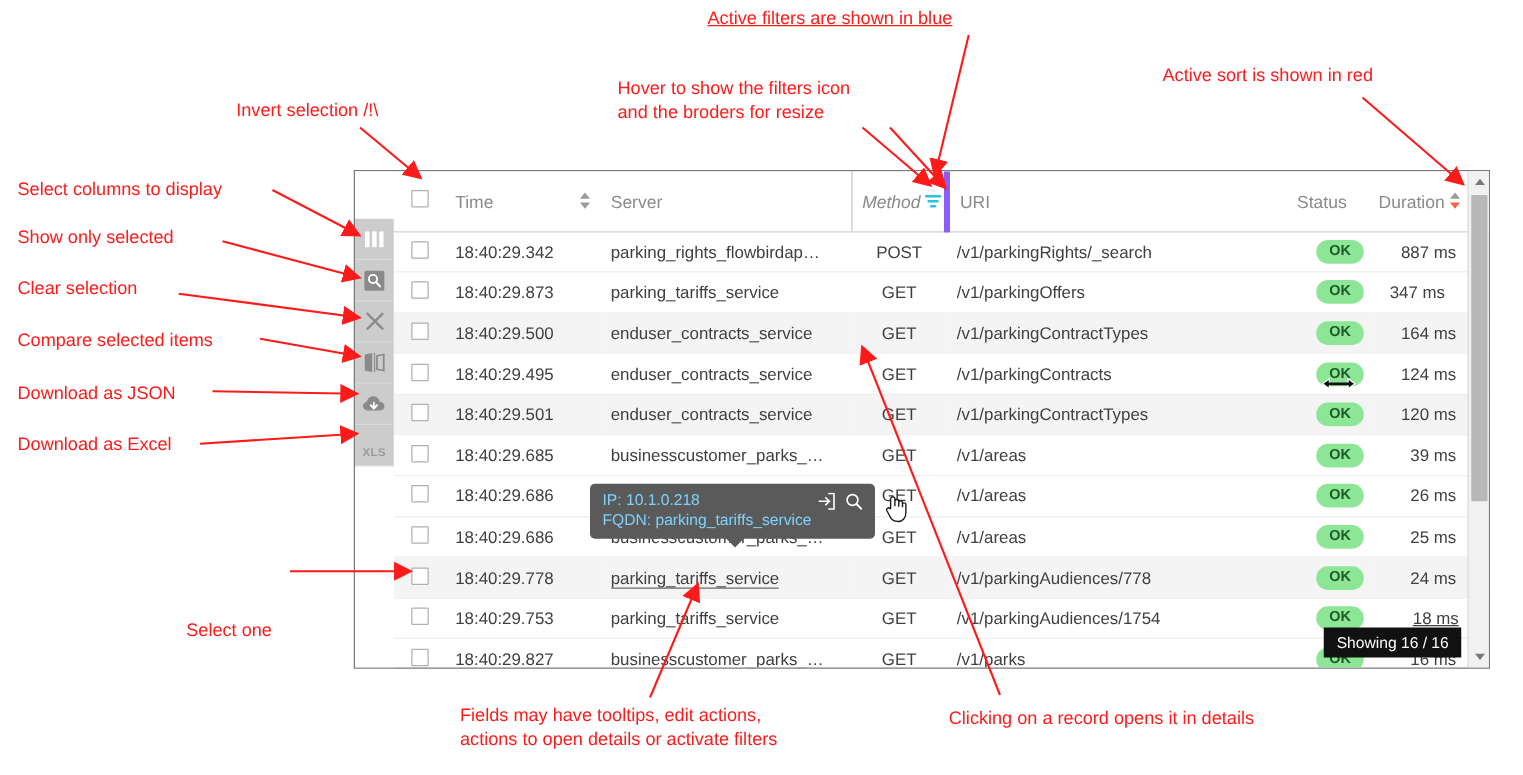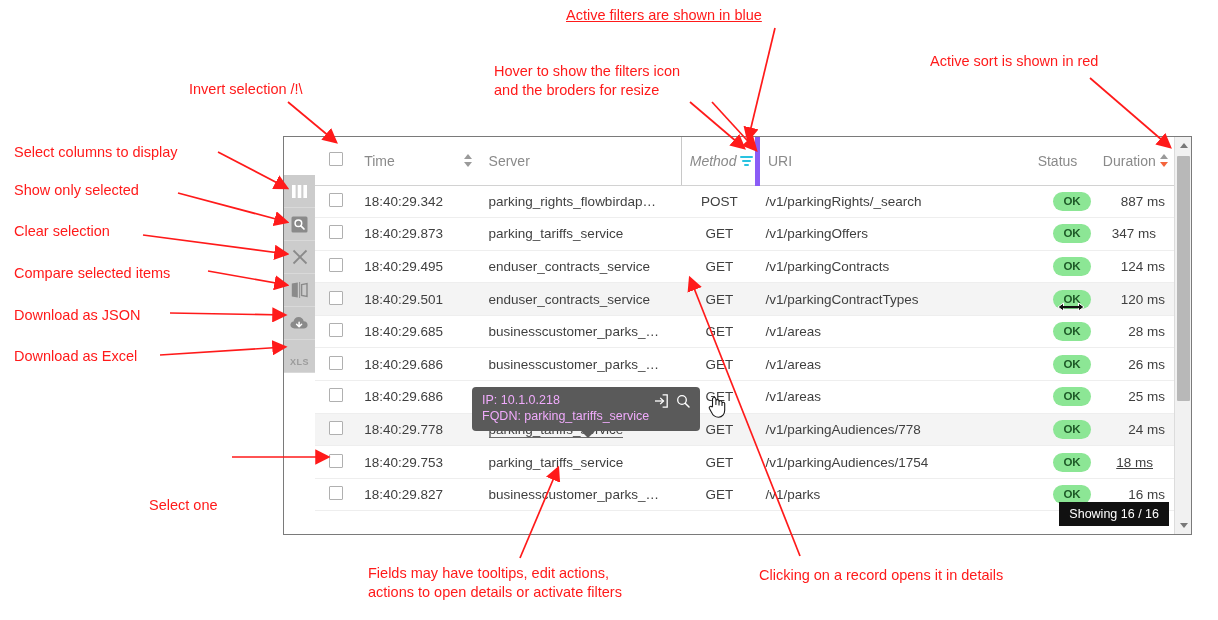--- a/index.html
+++ b/index.html
@@ -229,21 +229,21 @@
     border-radius: 1px;
   }
 
   
   #servertip {
     position: absolute;
     left: 157px;
     top: 250px;
     width: 228px;
     background: #5a5a5a;
-    color: #f0abfc;
+    color: #7dd3fc;
     border-radius: 4px;
     padding: 6px 10px 7px 10px;
     box-sizing: border-box;
     font-size: 12.5px;
     line-height: 15.5px;
     z-index: 30;
   }
   #servertip .tiprow { display: flex; align-items: flex-start; }
   #servertip .tiptext { flex: 1 1 auto; }
   #servertip .tipicons { display: flex; gap: 8px; padding-top: 1px; }
@@ -408,20 +408,29 @@
           </tr>
           <tr>
             <td class="ta-center"><span class="cb"></span></td>
             <td>18:40:29.873</td>
             <td class="c-server-cell"><span>parking_tariffs_service</span></td>
             <td class="c-method-cell">GET</td>
             <td>/v1/parkingOffers</td>
             <td class="ta-right"><span class="okpill">OK</span></td>
             <td class="ta-right" style="padding-right: 35px;">347 ms</td>
           </tr>
+          <tr class="hl">
+            <td class="ta-center"><span class="cb"></span></td>
+            <td>18:40:29.500</td>
+            <td class="c-server-cell"><span>enduser_contracts_service</span></td>
+            <td class="c-method-cell">GET</td>
+            <td>/v1/parkingContractTypes</td>
+            <td class="ta-right"><span class="okpill">OK</span></td>
+            <td class="ta-right" style="padding-right: 26px;">164 ms</td>
+          </tr>
           <tr>
             <td class="ta-center"><span class="cb"></span></td>
             <td>18:40:29.495</td>
             <td class="c-server-cell"><span>enduser_contracts_service</span></td>
             <td class="c-method-cell">GET</td>
             <td>/v1/parkingContracts</td>
             <td class="ta-right"><span class="okpill">OK</span></td>
             <td class="ta-right" style="padding-right: 26px;">124 ms</td>
           </tr>
           <tr class="hl">
@@ -433,21 +442,21 @@
             <td class="ta-right"><span class="okpill">OK</span></td>
             <td class="ta-right" style="padding-right: 26px;">120 ms</td>
           </tr>
           <tr>
             <td class="ta-center"><span class="cb"></span></td>
             <td>18:40:29.685</td>
             <td class="c-server-cell"><span>businesscustomer_parks_…</span></td>
             <td class="c-method-cell">GET</td>
             <td>/v1/areas</td>
             <td class="ta-right"><span class="okpill">OK</span></td>
-            <td class="ta-right" style="padding-right: 26px;">28 ms</td>
+            <td class="ta-right" style="padding-right: 26px;">39 ms</td>
           </tr>
           <tr>
             <td class="ta-center"><span class="cb"></span></td>
             <td>18:40:29.686</td>
             <td class="c-server-cell"><span>businesscustomer_parks_…</span></td>
             <td class="c-method-cell">GET</td>
             <td>/v1/areas</td>
             <td class="ta-right"><span class="okpill">OK</span></td>
             <td class="ta-right" style="padding-right: 26px;">26 ms</td>
           </tr>
@@ -469,21 +478,21 @@
             <td class="ta-right"><span class="okpill">OK</span></td>
             <td class="ta-right" style="padding-right: 26px;">24 ms</td>
           </tr>
           <tr>
             <td class="ta-center"><span class="cb"></span></td>
             <td>18:40:29.753</td>
             <td class="c-server-cell"><span>parking_tariffs_service</span></td>
             <td class="c-method-cell">GET</td>
             <td>/v1/parkingAudiences/1754</td>
             <td class="ta-right"><span class="okpill">OK</span></td>
-            <td class="ta-right" style="padding-right: 38px; text-decoration: underline;">18 ms</td>
+            <td class="ta-right" style="padding-right: 24px; text-decoration: underline;">18 ms</td>
           </tr>
           <tr>
             <td class="ta-center"><span class="cb"></span></td>
             <td>18:40:29.827</td>
             <td class="c-server-cell"><span>businesscustomer_parks_…</span></td>
             <td class="c-method-cell">GET</td>
             <td>/v1/parks</td>
             <td class="ta-right"><span class="okpill">OK</span></td>
             <td class="ta-right" style="padding-right: 26px;">16 ms</td>
           </tr>

